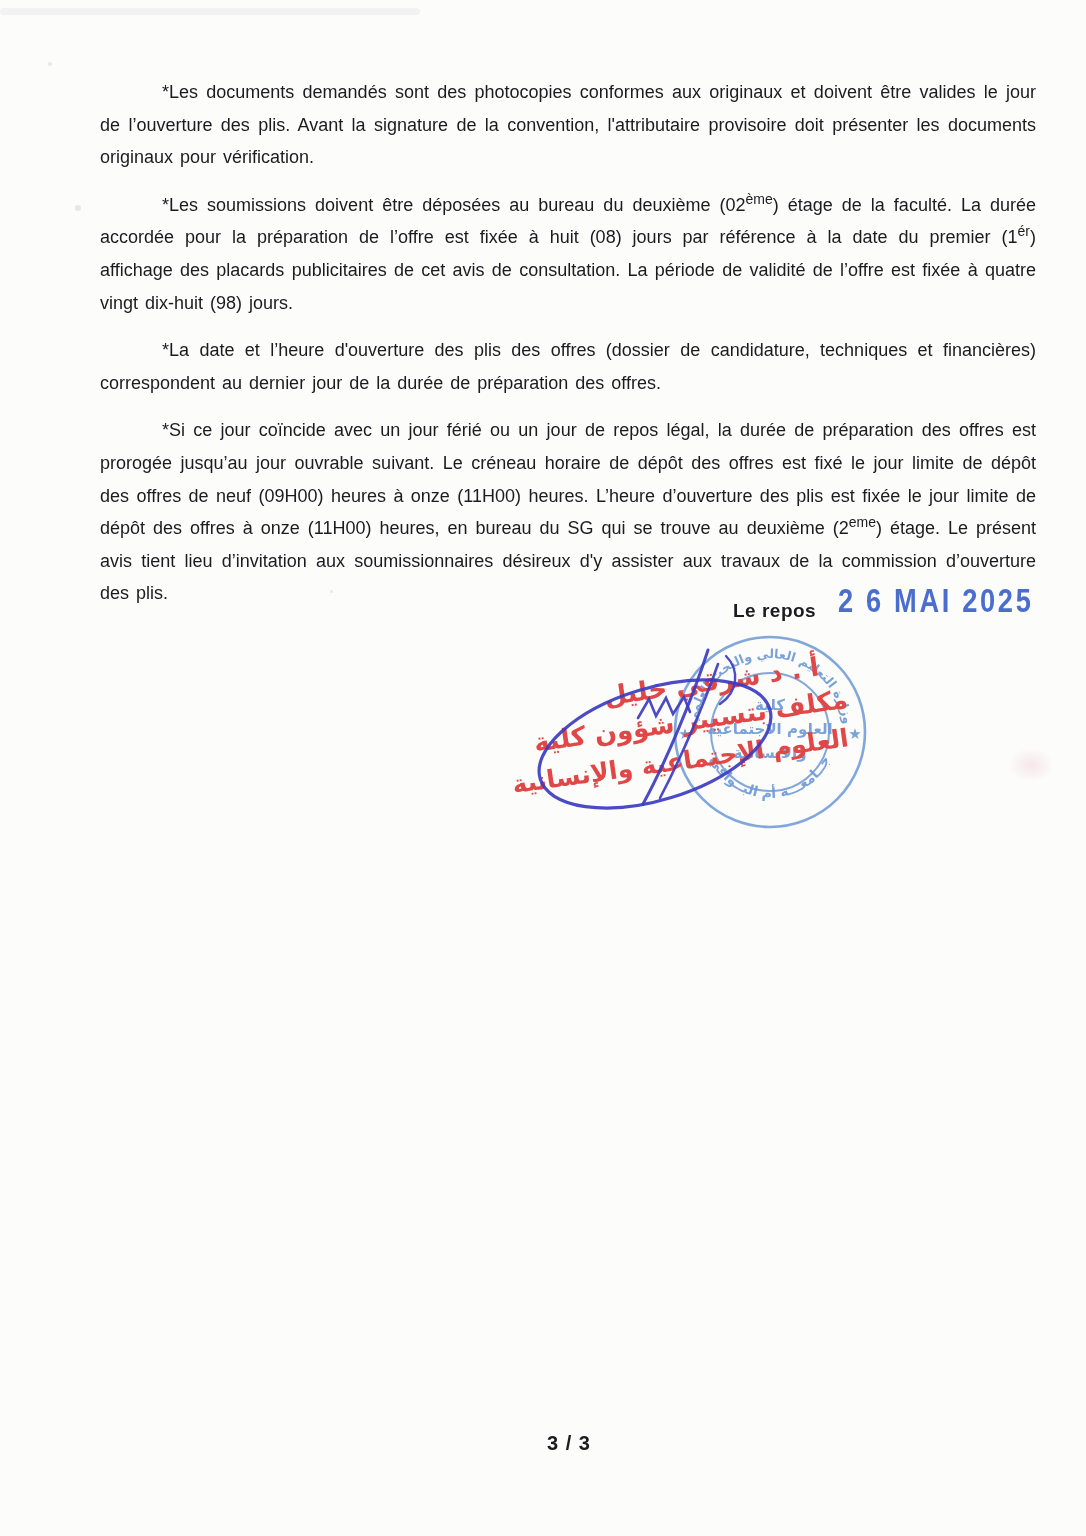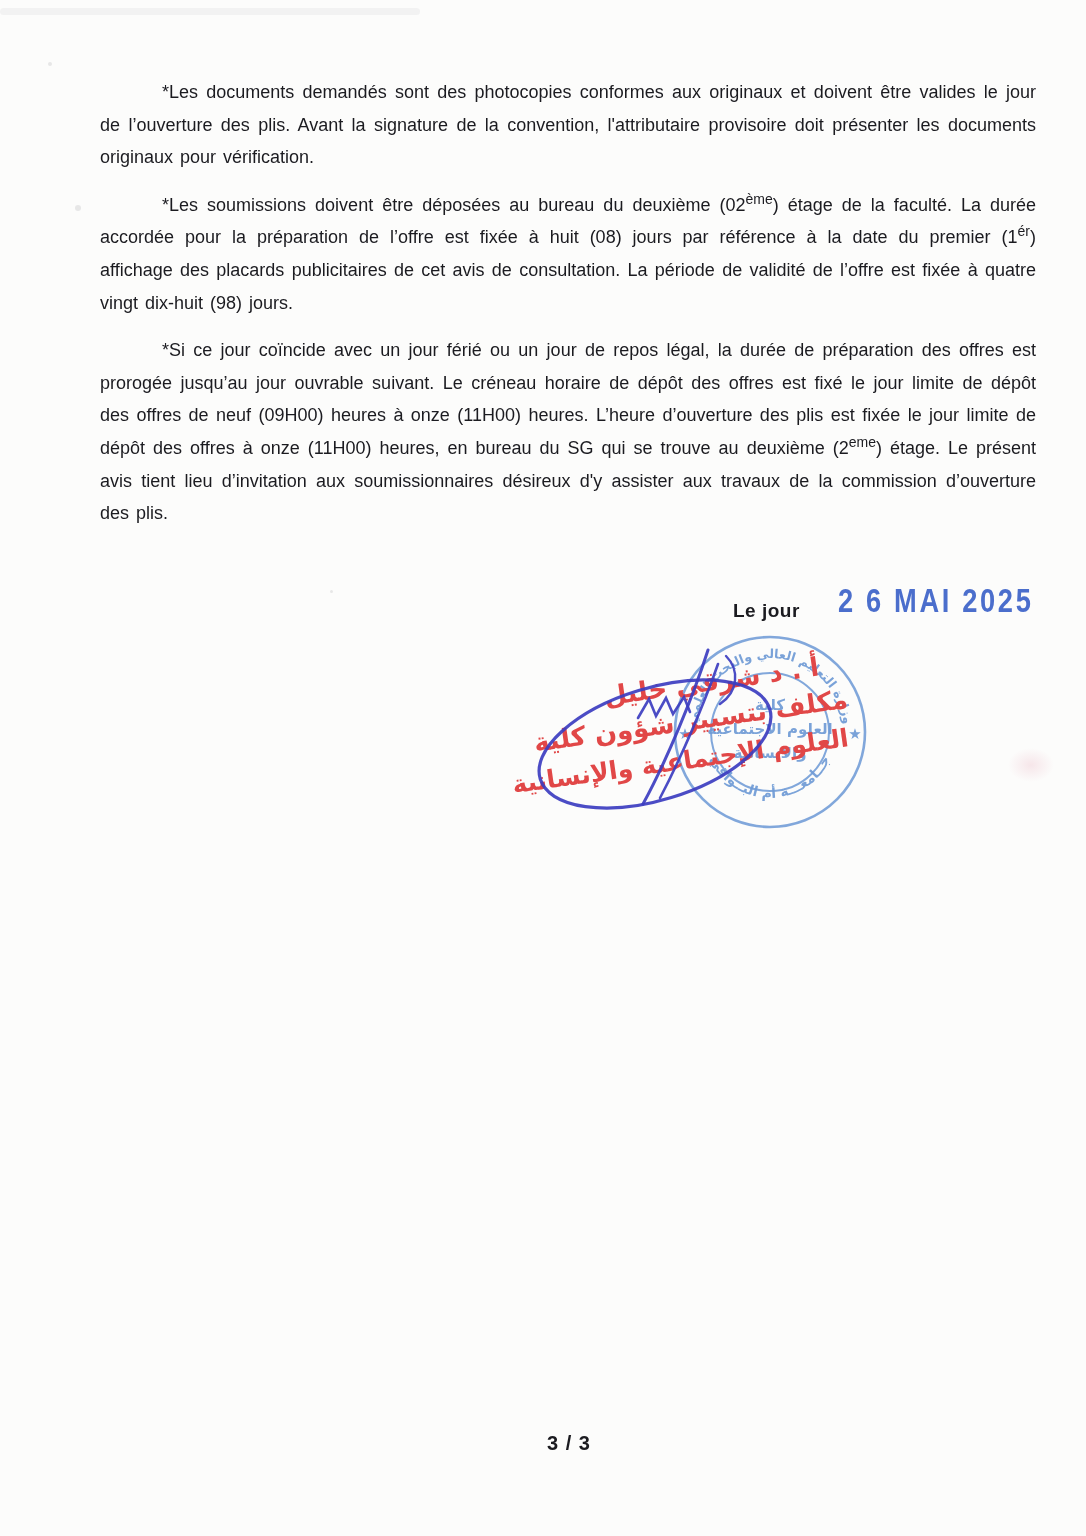--- a/index.html
+++ b/index.html
@@ -80,24 +80,25 @@
 
   <div class="scan-smudge-top"></div>
   <div class="scan-speck" style="left:75px;top:205px;width:6px;height:6px;"></div>
   <div class="scan-speck" style="left:48px;top:62px;width:4px;height:4px;"></div>
   <div class="scan-speck" style="left:330px;top:590px;width:3px;height:3px;"></div>
   <div class="scan-pink" style="left:1008px;top:748px;"></div>
 
   <div class="text-block">
       <p class="para"><span>*Les documents demandés sont des photocopies conformes aux originaux et doivent être valides le jour de l’ouverture des plis. Avant la signature de la convention, l'attributaire provisoire doit présenter les documents originaux pour vérification.</span></p>
       <p class="para"><span>*Les soumissions doivent être déposées au bureau du deuxième (02</span><sup>ème</sup><span>) étage de la faculté. La durée accordée pour la préparation de l’offre est fixée à huit  (08) jours par référence à la date du premier (1</span><sup>ér</sup><span>) affichage des placards publicitaires de cet avis de consultation. La période de validité de l’offre est fixée à quatre vingt dix-huit  (98) jours.</span></p>
+      <p class="para"><span>*La date et l’heure d'ouverture des plis des offres (dossier de candidature, techniques et financières) correspondent au dernier jour de la durée de préparation des offres.</span></p>
       <p class="para"><span>*Si ce jour coïncide avec un jour férié ou un jour de repos légal, la durée de préparation des offres est prorogée jusqu’au jour ouvrable suivant. Le créneau horaire de dépôt des offres est fixé le jour limite de dépôt des offres de neuf (09H00) heures à onze (11H00) heures. L’heure d’ouverture des plis est fixée le jour limite de dépôt des offres à onze (11H00) heures, en bureau du SG qui se trouve au deuxième (2</span><sup>eme</sup><span>) étage. Le présent avis tient lieu d’invitation aux soumissionnaires désireux d'y assister aux travaux de la commission d’ouverture des plis.</span></p>
     </div>
 
-  <div class="doyen-label">Le jour</div>
+  <div class="doyen-label">Le repos</div>
   <div class="date-stamp">2 6 MAI 2025</div>
 
   <svg class="stamp-svg" viewBox="0 0 560 270">
 
     <g>
       <circle class="seal-stroke" cx="270" cy="120" r="95" stroke-width="2.6"></circle>
       <circle class="seal-stroke" cx="270" cy="120" r="59" stroke-width="2"></circle>
       <defs>
         <path id="arcTop" d="M 196 120 A 74 74 0 1 1 344 120" fill="none"></path>
         <path id="arcBottom" d="M 204 120 A 66 66 0 0 0 336 120" fill="none"></path>

